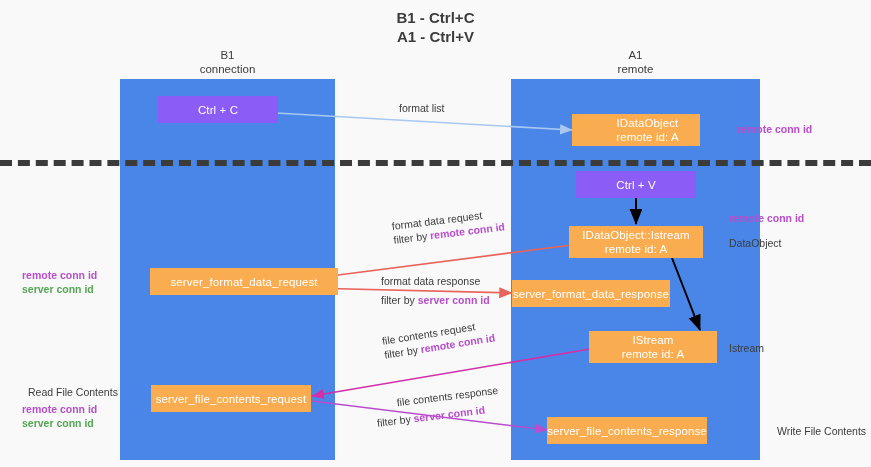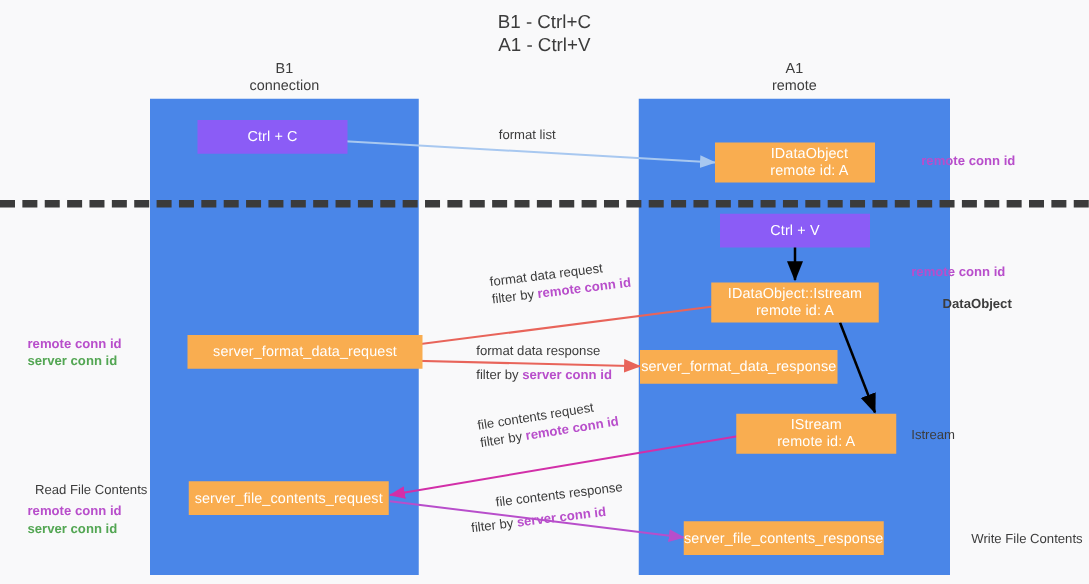--- a/index.html
+++ b/index.html
@@ -94,21 +94,21 @@
   }
 </style>
 </head>
 <body>
 
 <div id="stage">
 
   <div class="lane" style="left:120px; top:79px; width:215px; height:381px;"></div>
   <div class="lane" style="left:511px; top:79px; width:249px; height:381px;"></div>
 
-  <div class="title" style="top:8px;">B1 - Ctrl+C
+  <div class="title" style="top:8px;font-weight:bold;">B1 - Ctrl+C
 A1 - Ctrl+V</div>
 
   <div class="colhead" style="left:140px; top:48px; width:175px;">B1
 connection</div>
   <div class="colhead" style="left:548px; top:48px; width:175px;">A1
 remote</div>
 
   <svg class="edges" viewBox="0 0 871 467">
     <defs>
       <marker id="ah-blue" markerWidth="9" markerHeight="9" refX="7.5" refY="3.2" orient="auto">
@@ -193,21 +193,21 @@
     <div style="margin-left:22px;">file contents response</div>
     <div style="margin-top:4px;">
       <span>filter by </span><span class="hl-purple">server conn id</span>
     </div>
   </div>
 
   <div class="side purple" style="left:737px; top:122px;">remote conn id</div>
 
   <div class="side purple" style="left:729px; top:211px;">remote conn id</div>
 
-  <div class="side" style="left:754px; top:236px;font-weight:bold;">DataObject</div>
+  <div class="side" style="left:729px; top:236px;">DataObject</div>
 
   <div class="side" style="left:729px; top:341px;">Istream</div>
 
   <div class="side" style="left:777px; top:424px;">Write File Contents</div>
 
   <div class="side purple" style="left:22px; top:268px;">remote conn id</div>
   <div class="side greenl" style="left:22px; top:282px;">server conn id</div>
 
   <div class="side" style="left:28px; top:385px;">Read File Contents</div>
   <div class="side purple" style="left:22px; top:402px;">remote conn id</div>

